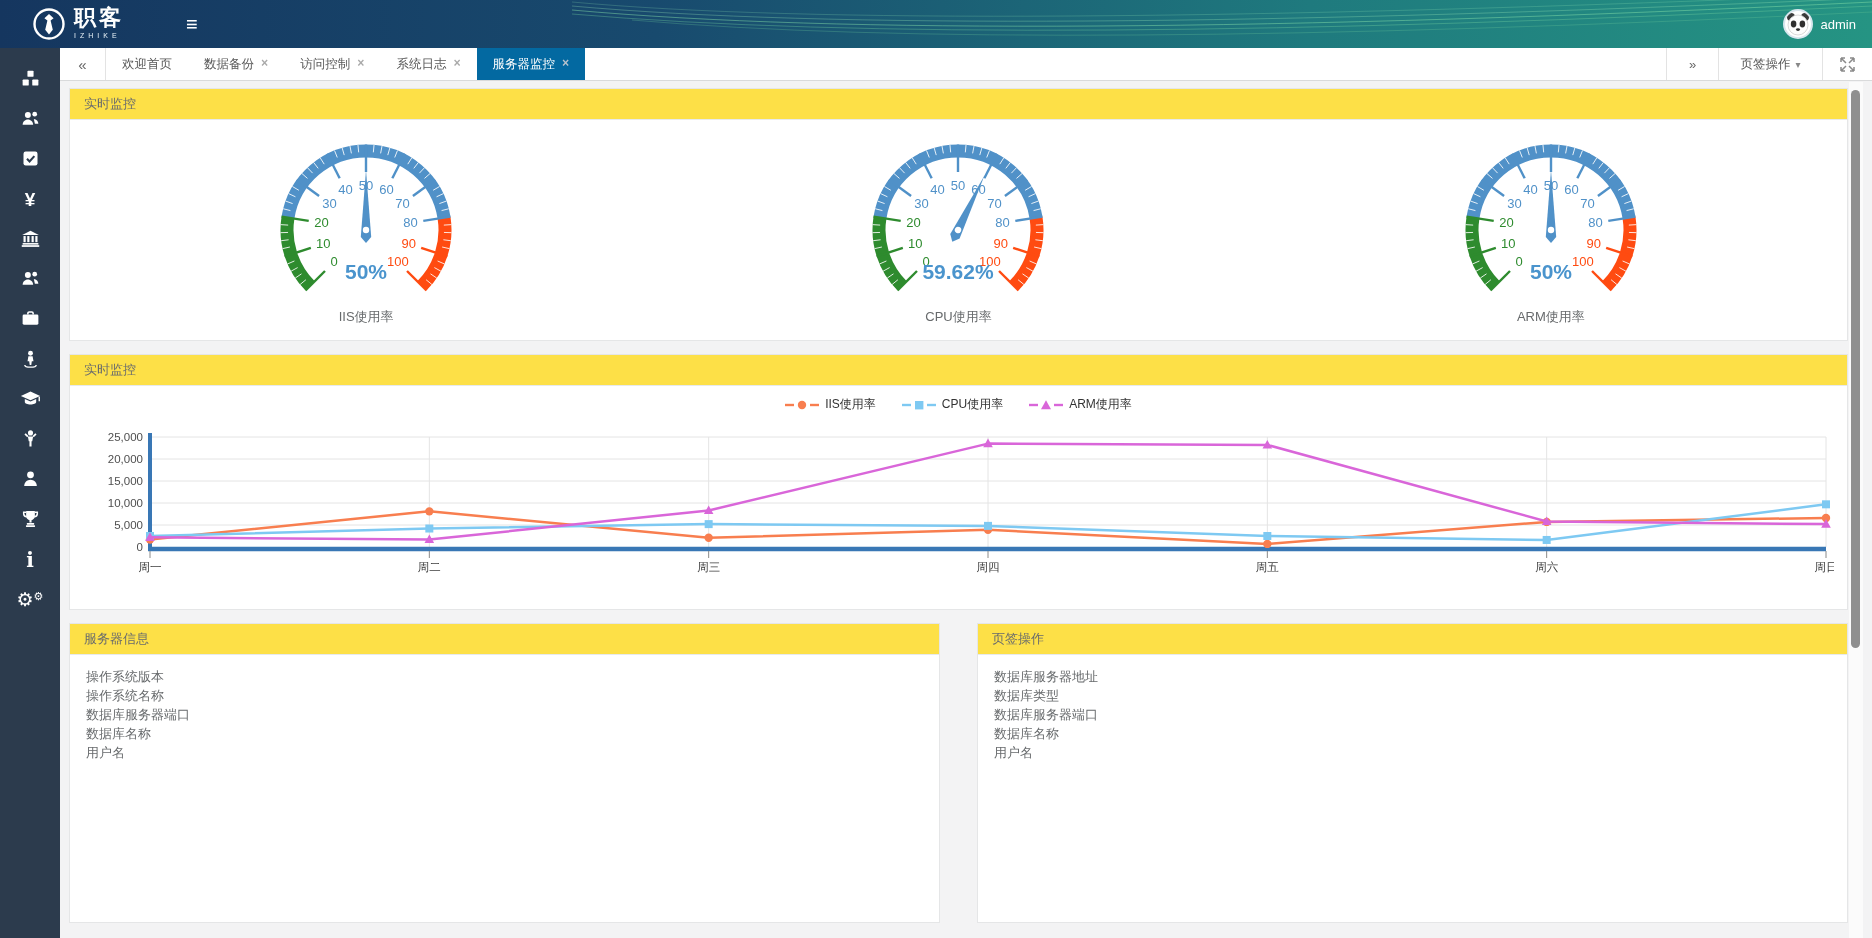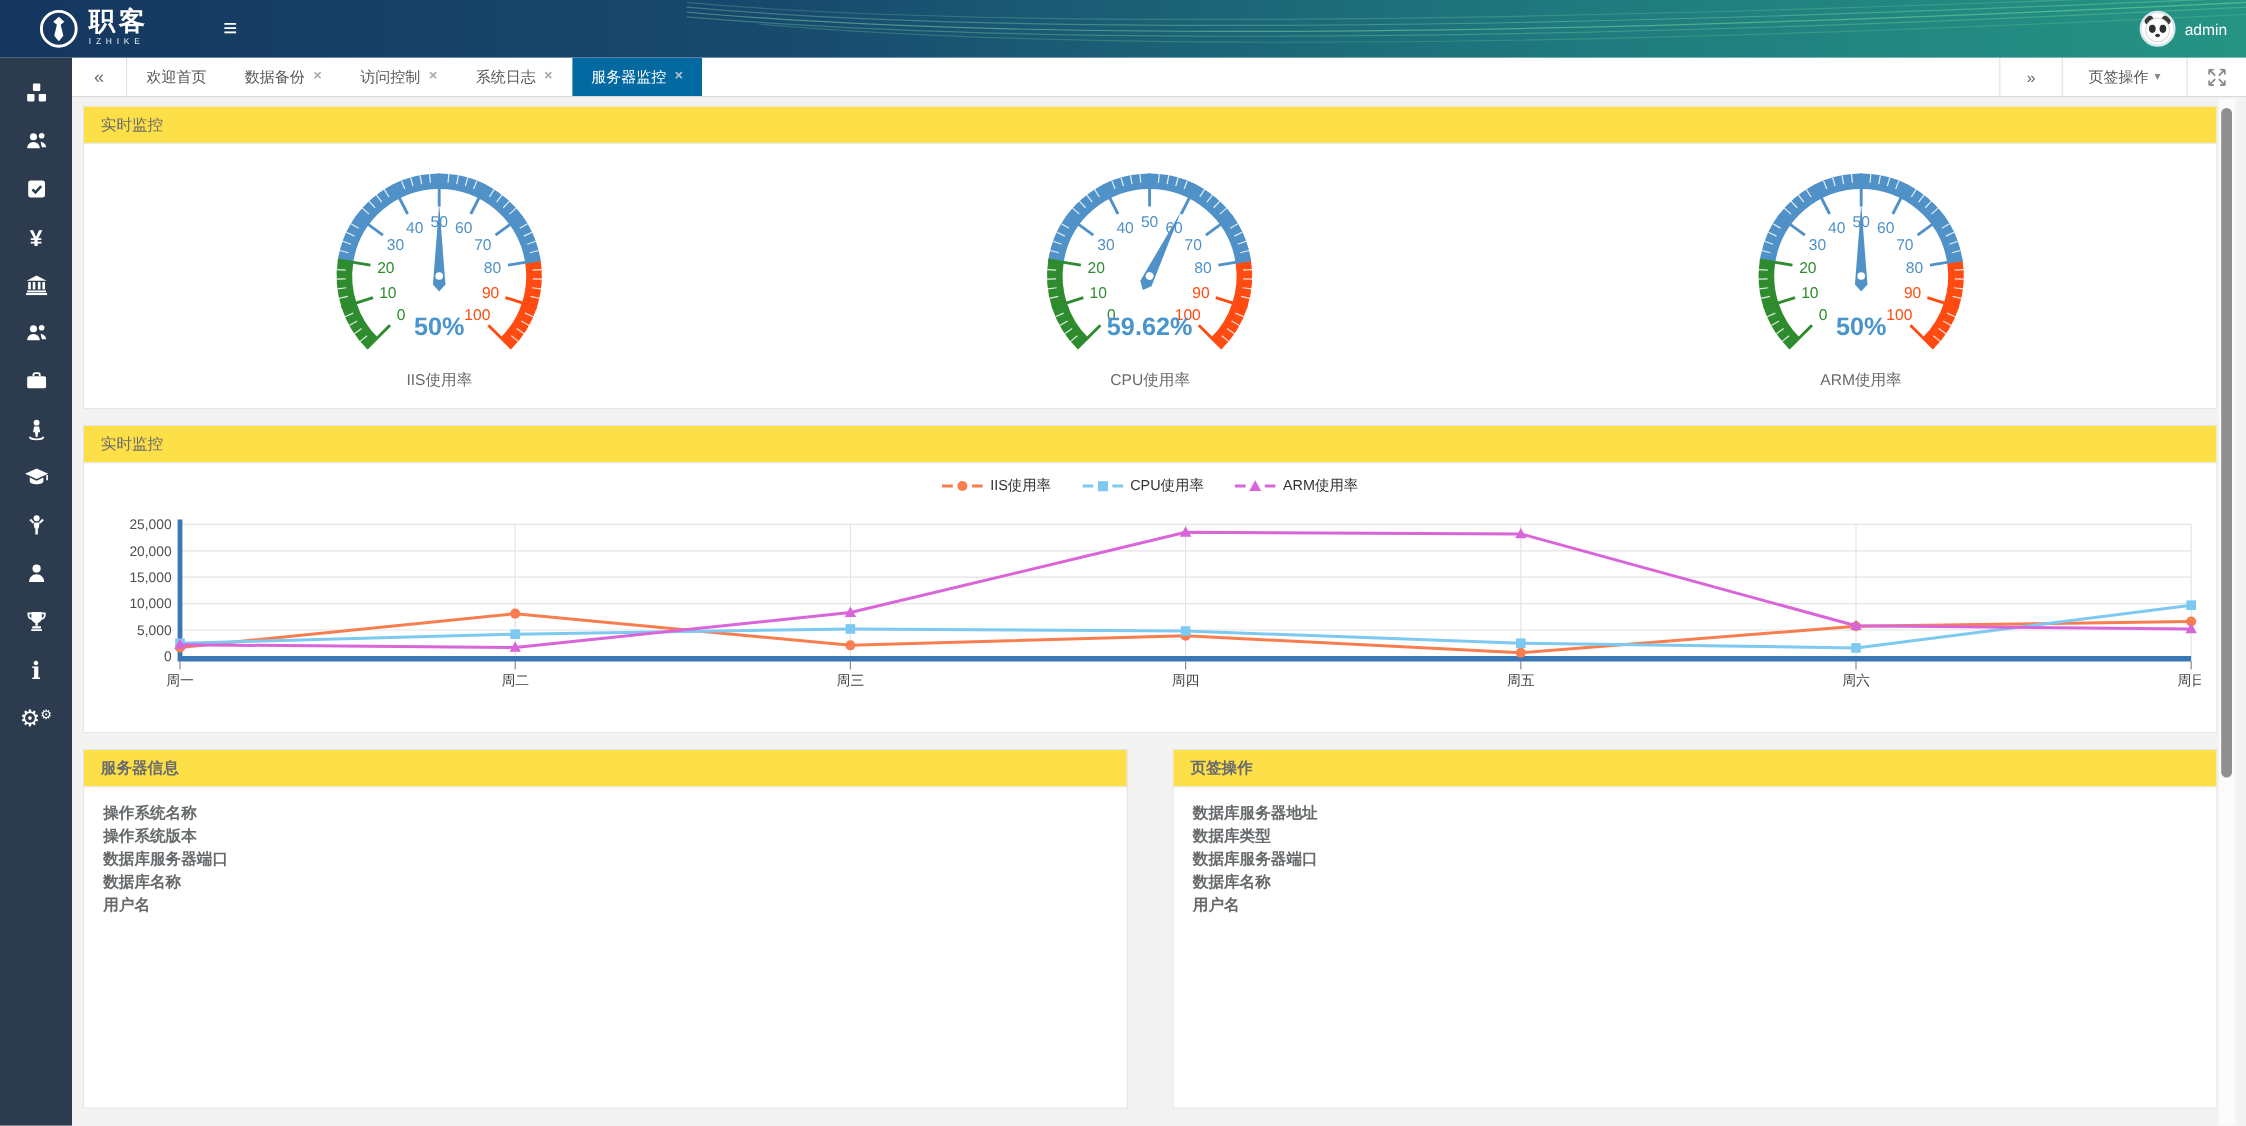--- a/index.html
+++ b/index.html
@@ -53,21 +53,21 @@
 
   .gauges-body { display:flex; padding:12px 0 14px 0; }
   .gauge-box { flex:1; display:flex; flex-direction:column; align-items:center; }
   .gauge-caption { margin-top:16px; font-size:13px; color:#676a6c; }
 
   .chart-body { padding:10px 0 10px 0; }
   .legend-row { display:flex; justify-content:center; gap:26px; margin-bottom:14px; }
   .legend-item { display:flex; align-items:center; gap:6px; font-size:12px; color:#333; cursor:pointer; }
   .chart-wrap { padding:0 18px; }
 
-  .bottom-row { display:flex; gap:37px;font-weight:bold; }
+  .bottom-row { display:flex; gap:37px; }
   .bottom-row .panel { flex:1; height:300px; margin-bottom:0; }
   .info-body { padding:12px 16px; }
   .info-line { font-size:13px; color:#676a6c; line-height:19px; }
 
   
   .scroll-track { position:absolute; left:1849px; top:82px; width:14px; height:856px; background:#fbfbfb; z-index:40; }
   .scroll-thumb { position:absolute; left:2px; top:8px; width:9px; height:558px; background:#8f8f8f; border-radius:5px; cursor:pointer; }
 </style>
 </head>
 <body>
@@ -560,22 +560,22 @@
             <path d="M1738,92.12 L1742.8,100.72 L1733.2,100.72 Z" fill="#d966d9"></path>
           </svg>
       </div>
     </div>
   </div>
 
   <div class="bottom-row">
     <div class="panel">
       <div class="panel-head">服务器信息</div>
       <div class="info-body" id="server-lines">
+          <div class="info-line">操作系统版本</div>
           <div class="info-line">操作系统名称</div>
-          <div class="info-line">操作系统版本</div>
           <div class="info-line">数据库服务器端口</div>
           <div class="info-line">数据库名称</div>
           <div class="info-line">用户名</div>
         </div>
     </div>
     <div class="panel">
       <div class="panel-head">页签操作</div>
       <div class="info-body" id="db-lines">
           <div class="info-line">数据库服务器地址</div>
           <div class="info-line">数据库类型</div>

